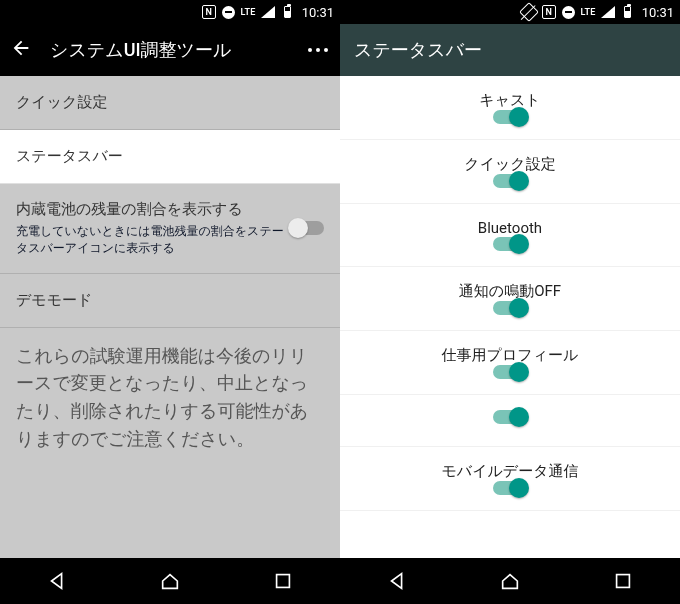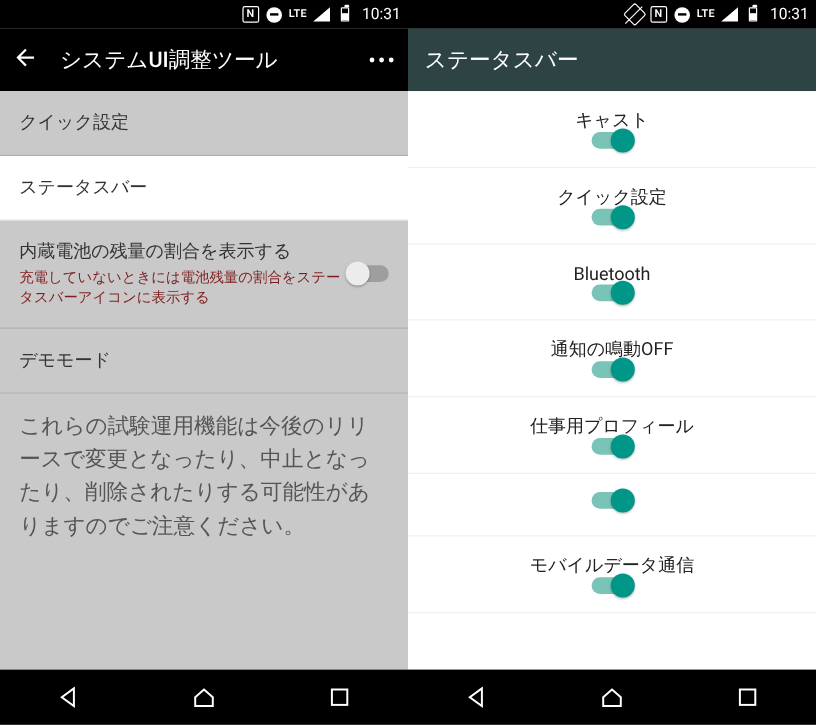--- a/index.html
+++ b/index.html
@@ -95,21 +95,21 @@
   .body-area { flex:1; overflow:hidden; }
   .row {
     padding: 16px 16px;
     border-bottom: 1px solid rgba(0,0,0,0.06);
     display:flex; align-items:center;
     min-height: 54px;
   }
   .screen.left .row { border-bottom-color: rgba(0,0,0,0.12); }
   .row .label { font-size:15px; color:#222; flex:1; }
   .screen.left .row .label { color:#333; }
-  .row.dim .label, .row.dim .sub { color: #7f1d1d; }
+  .row.dim .label, .row.dim .sub { color: #0f172a; }
   .row .sub { font-size:12px; color:#666; line-height:1.4; margin-top:4px; }
   .row .texts { flex:1; display:flex; flex-direction:column; }
   .toggle {
     width:34px; height:14px; border-radius:8px; position:relative;
     background:#7ac4b7;
   }
   .toggle::after{
     content:""; position:absolute; top:-3px; right:-2px;
     width:20px; height:20px; border-radius:50%;
     background:#009688; box-shadow:0 1px 2px rgba(0,0,0,0.3);

